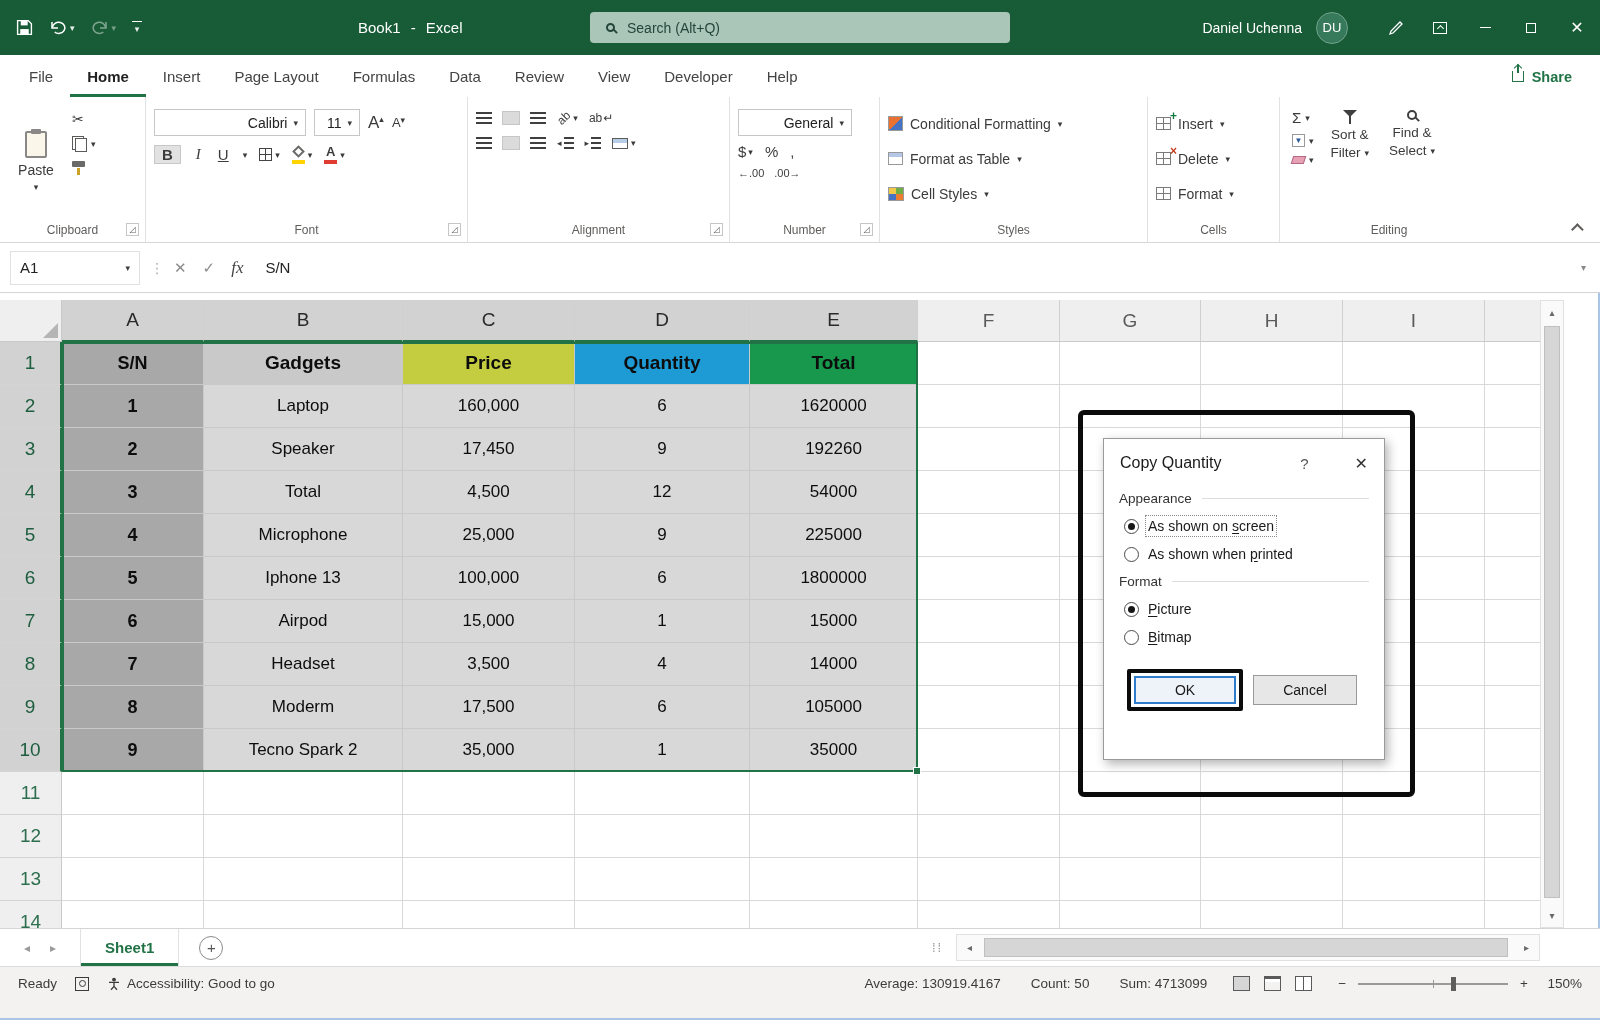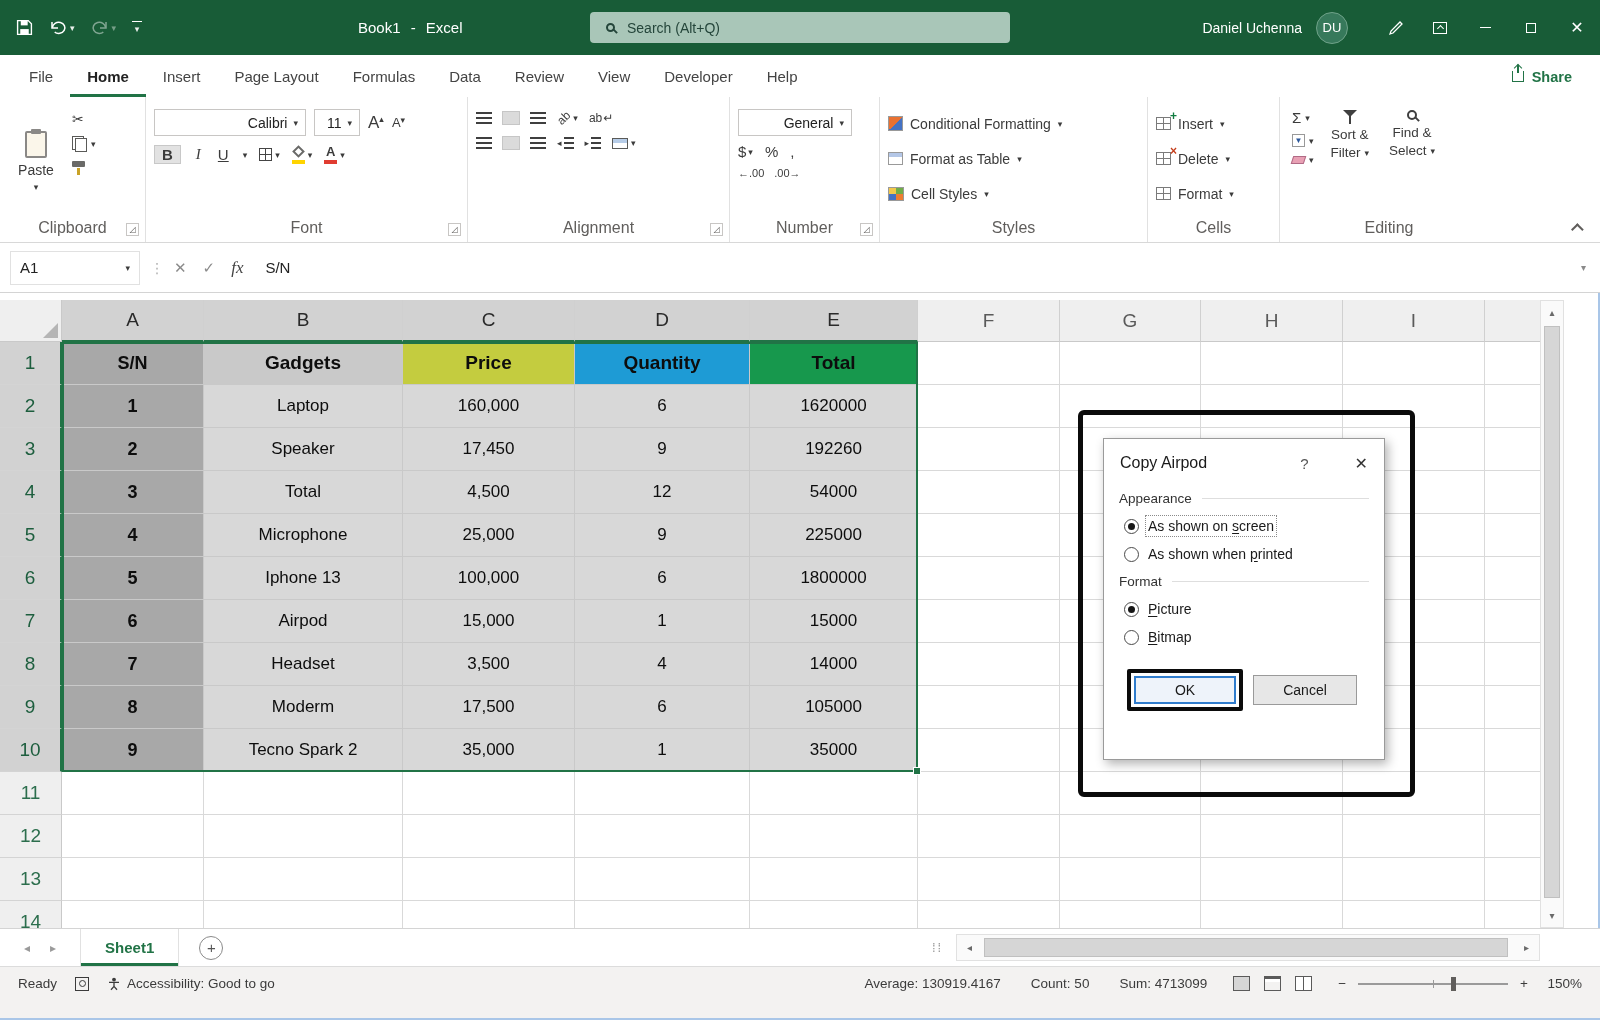--- a/index.html
+++ b/index.html
@@ -31,21 +31,21 @@
 .mtab{padding:0 17px;display:flex;align-items:center;font-size:15px;color:#444}
 .mtab.active{font-weight:bold;color:#222;box-shadow:inset 0 -3px 0 var(--accent,#217346)}
 .share-btn{position:absolute;right:16px;top:7px;height:29px;display:flex;align-items:center;gap:8px;padding:0 12px;font-size:14.5px;color:#217346;font-weight:bold}
 .share-ic{width:12px;height:11px;border:1.5px solid #217346;border-top:none;position:relative}
 .share-ic::after{content:'';position:absolute;left:4px;top:-6px;width:2px;height:8px;background:#217346}
 .share-ic::before{content:'';position:absolute;left:2px;top:-6px;width:5px;height:5px;border-left:1.5px solid #217346;border-top:1.5px solid #217346;transform:rotate(45deg)}
 
 
 .ribbon{position:absolute;top:97px;left:0;right:0;height:146px;background:#fff;border-bottom:1px solid #d8d8d8;display:flex;color:#3b3b3b}
 .rgroup{position:relative;height:100%;padding:10px 8px 26px;border-right:1px solid #e1e1e1;display:flex;flex:none}
-.glabel{position:absolute;bottom:5px;left:0;right:0;text-align:center;font-size:16px;color:#605e5c}
+.glabel{position:absolute;bottom:5px;left:0;right:0;text-align:center;font-size:12px;color:#605e5c}
 .launcher{position:absolute;bottom:6px;right:6px;width:13px;height:13px;border:1px solid #c8c6c4;color:#605e5c;font-size:8px;line-height:11px;text-align:center}
 .caret{font-size:9px;color:#3b3b3b}
 .paste-big{width:56px;display:flex;flex-direction:column;align-items:center;justify-content:center;gap:4px;font-size:14px}
 .icon-clipboard{width:22px;height:27px;background:#fbf6ea;border:2px solid #8a8886;border-radius:2px;position:relative}
 .icon-clipboard::before{content:'';position:absolute;left:4px;top:-4px;width:10px;height:5px;background:#8a8886;border-radius:1px}
 .clip-col{display:flex;flex-direction:column;gap:9px;padding:4px 8px 0;font-size:14px;align-items:flex-start}
 .clip-col .ci{display:flex;align-items:center;gap:4px}
 .icon-copy{position:relative;width:15px;height:16px}
 .icon-copy::before,.icon-copy::after{content:'';position:absolute;width:10px;height:12px;border:1.5px solid #5a5a58;background:#fff}
 .icon-copy::before{left:0;top:0}.icon-copy::after{right:0;bottom:0}
@@ -643,21 +643,21 @@
     <div class="vscroll">
       <div class="v-arrow">▴</div>
       <div class="v-thumb"></div>
       <div class="v-arrow bottom">▾</div>
     </div>
   </div>
 
   <div class="annotation"></div>
   <div class="dialog">
     <div class="dlg-title">
-      <span>Copy Airpod</span>
+      <span>Copy Quantity</span>
       <span class="dlg-help">?</span>
       <span class="dlg-close">✕</span>
     </div>
     <div class="dlg-body">
       <div class="grp">
           <span>Appearance</span>
         </div>
       <div class="opt">
         <span class="radio rsel"></span>
         <span class="opt-label focus"><span>As shown on </span><span class="u">s</span><span>creen</span></span>

